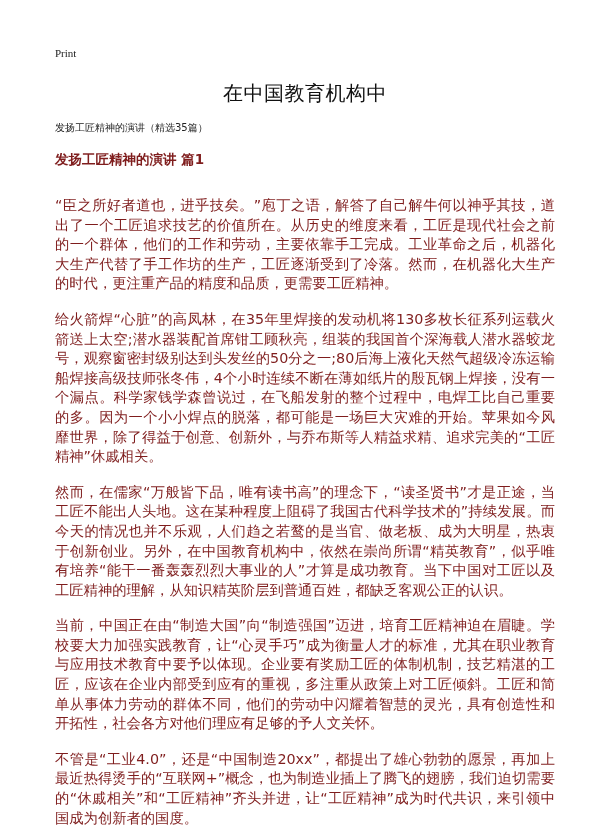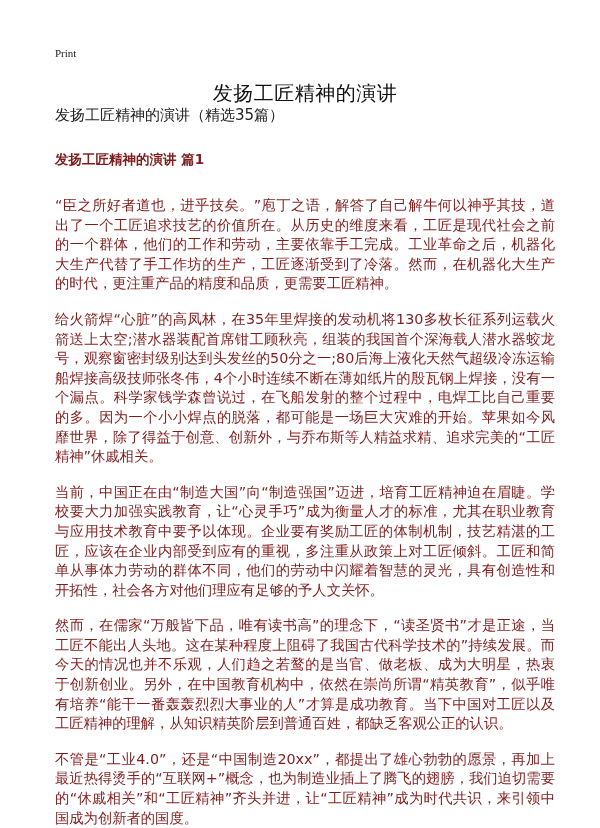--- a/index.html
+++ b/index.html
@@ -35,22 +35,22 @@
       top: 80px;
       width: 500px;
       text-align: center;
       font-size: 20px;
       color: #111;
       letter-spacing: 0.5px;
     }
     .doc-subtitle {
       position: absolute;
       left: 0;
-      top: 106px;
-      font-size: 15px;
+      top: 121px;
+      font-size: 10px;
       color: #222;
     }
     .section-heading {
       position: absolute;
       left: 0;
       top: 151px;
       font-size: 13.5px;
       font-weight: bold;
       color: #7f1d1d;
     }
@@ -68,27 +68,27 @@
       text-align: justify;
       word-break: break-all;
     }
   </style>
 </head>
 <body>
 
 <div class="page">
   <div class="print-label">Print</div>
 
-  <h1 class="doc-title" style="margin:0;font-weight:normal;">发扬工匠精神的演讲</h1>
+  <h1 class="doc-title" style="margin:0;font-weight:normal;">在中国教育机构中</h1>
 
   <div class="doc-subtitle">发扬工匠精神的演讲（精选35篇）</div>
 
   <h2 class="section-heading" style="margin:0;">发扬工匠精神的演讲 篇1</h2>
 
   <div class="body-text">
     <p class="para">“臣之所好者道也，进乎技矣。”庖丁之语，解答了自己解牛何以神乎其技，道出了一个工匠追求技艺的价值所在。从历史的维度来看，工匠是现代社会之前的一个群体，他们的工作和劳动，主要依靠手工完成。工业革命之后，机器化大生产代替了手工作坊的生产，工匠逐渐受到了冷落。然而，在机器化大生产的时代，更注重产品的精度和品质，更需要工匠精神。</p>
     <p class="para">给火箭焊“心脏”的高凤林，在35年里焊接的发动机将130多枚长征系列运载火箭送上太空;潜水器装配首席钳工顾秋亮，组装的我国首个深海载人潜水器蛟龙号，观察窗密封级别达到头发丝的50分之一;80后海上液化天然气超级冷冻运输船焊接高级技师张冬伟，4个小时连续不断在薄如纸片的殷瓦钢上焊接，没有一个漏点。科学家钱学森曾说过，在飞船发射的整个过程中，电焊工比自己重要的多。因为一个小小焊点的脱落，都可能是一场巨大灾难的开始。苹果如今风靡世界，除了得益于创意、创新外，与乔布斯等人精益求精、追求完美的“工匠精神”休戚相关。</p>
+    <p class="para">然而，在儒家“万般皆下品，唯有读书高”的理念下，“读圣贤书”才是正途，当工匠不能出人头地。这在某种程度上阻碍了我国古代科学技术的”持续发展。而今天的情况也并不乐观，人们趋之若鹜的是当官、做老板、成为大明星，热衷于创新创业。另外，在中国教育机构中，依然在崇尚所谓“精英教育”，似乎唯有培养“能干一番轰轰烈烈大事业的人”才算是成功教育。当下中国对工匠以及工匠精神的理解，从知识精英阶层到普通百姓，都缺乏客观公正的认识。</p>
     <p class="para">当前，中国正在由“制造大国”向“制造强国”迈进，培育工匠精神迫在眉睫。学校要大力加强实践教育，让“心灵手巧”成为衡量人才的标准，尤其在职业教育与应用技术教育中要予以体现。企业要有奖励工匠的体制机制，技艺精湛的工匠，应该在企业内部受到应有的重视，多注重从政策上对工匠倾斜。工匠和简单从事体力劳动的群体不同，他们的劳动中闪耀着智慧的灵光，具有创造性和开拓性，社会各方对他们理应有足够的予人文关怀。</p>
-    <p class="para">然而，在儒家“万般皆下品，唯有读书高”的理念下，“读圣贤书”才是正途，当工匠不能出人头地。这在某种程度上阻碍了我国古代科学技术的”持续发展。而今天的情况也并不乐观，人们趋之若鹜的是当官、做老板、成为大明星，热衷于创新创业。另外，在中国教育机构中，依然在崇尚所谓“精英教育”，似乎唯有培养“能干一番轰轰烈烈大事业的人”才算是成功教育。当下中国对工匠以及工匠精神的理解，从知识精英阶层到普通百姓，都缺乏客观公正的认识。</p>
     <p class="para">不管是“工业4.0”，还是“中国制造20xx”，都提出了雄心勃勃的愿景，再加上最近热得烫手的“互联网+”概念，也为制造业插上了腾飞的翅膀，我们迫切需要的“休戚相关”和“工匠精神”齐头并进，让“工匠精神”成为时代共识，来引领中国成为创新者的国度。</p>
     <p class="para">不懂外语，却能改造进口设备;初中学历，却拿下130多项成果。中国重汽集团高级技师马迎新用三十多年的严谨和敬业，为自己赢得了“最美汽车人”的称号。</p>
   </div>
 </div>
 
 </body></html>

